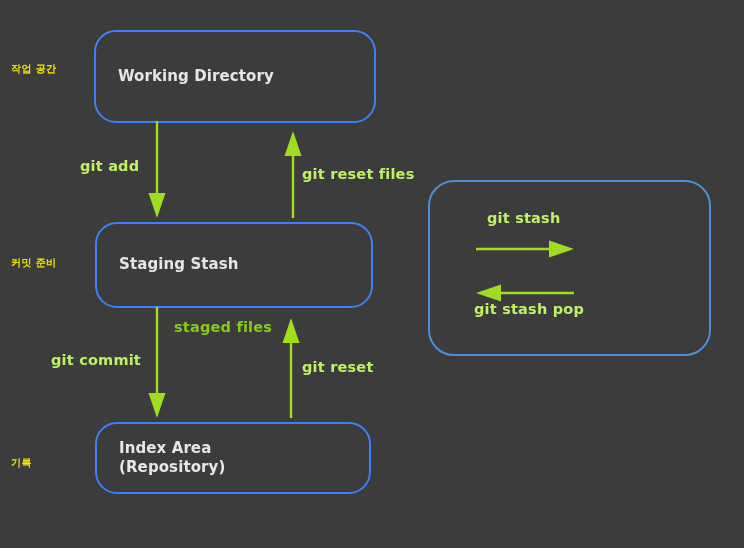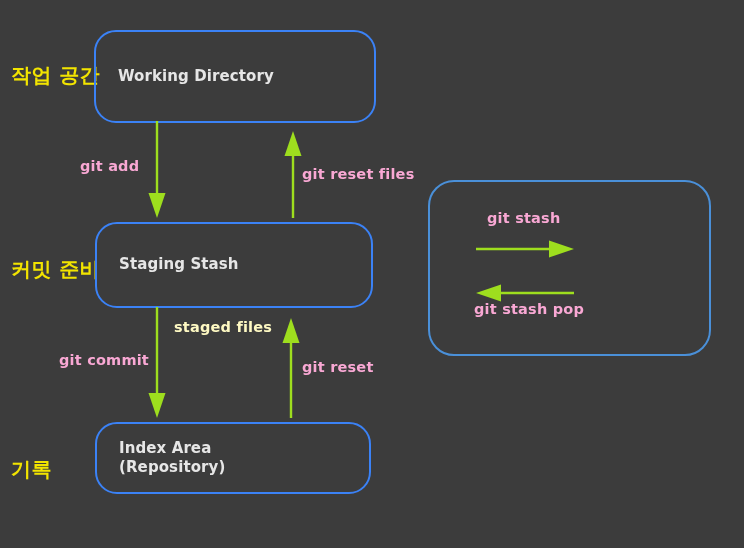--- a/index.html
+++ b/index.html
@@ -45,53 +45,53 @@
   .pad-left {
     padding-left: 22px;
   }
   .pad-right {
     padding-right: 14px;
     justify-content: flex-end;
   }
   .side-label {
     position: absolute;
     color: #f2e400;
-    font-size: 20px;
+    font-size: 10px;
     font-weight: bold;
     white-space: nowrap;
     letter-spacing: 0.4px;
   }
   .edge-label {
     position: absolute;
     font-size: 14.5px;
     font-weight: bold;
     white-space: nowrap;
-    color: #f9a8d4;
+    color: #bef264;
     letter-spacing: 0.2px;
   }
   .edge-label.pale {
-    color: #fef9c3;
+    color: #84cc16;
   }
   .arrow {
     position: absolute;
   }
   #wd  { left: 94px;  top: 30px;  width: 282px; height: 93px; }
   #sa  { left: 95px;  top: 222px; width: 278px; height: 86px; }
   #ia  { left: 95px;  top: 422px; width: 276px; height: 72px; }
   #stash-panel { left: 428px; top: 180px; width: 283px; height: 176px; }
   #stash-box   { left: 590px; top: 230px; width: 111px; height: 79px; }
 
   #lbl-work    { left: 11px;  top: 62px; }
   #lbl-commit  { left: 11px;  top: 256px; }
   #lbl-record  { left: 11px;  top: 456px; }
 
   #lbl-git-add        { left: 80px;  top: 158px; }
   #lbl-git-reset-file { left: 302px; top: 166px; }
   #lbl-staged-files   { left: 174px; top: 319px; }
-  #lbl-git-commit     { left: 51px;  top: 352px; margin-left: 8px; }
+  #lbl-git-commit     { left: 51px;  top: 352px; }
   #lbl-git-reset      { left: 302px; top: 359px; }
   #lbl-git-stash      { left: 487px; top: 210px; }
   #lbl-git-stash-pop  { left: 474px; top: 301px; }
 
   #arr-add        { left: 144px; top: 121px; }
   #arr-reset-file { left: 280px; top: 130px; }
   #arr-commit     { left: 144px; top: 307px; }
   #arr-reset      { left: 278px; top: 317px; }
   #arr-stash      { left: 476px; top: 238px; }
   #arr-stash-pop  { left: 474px; top: 282px; }

